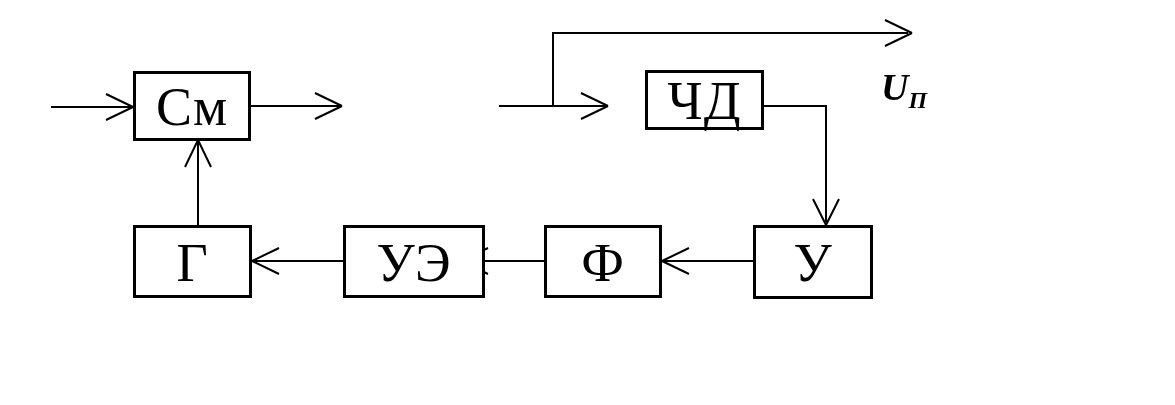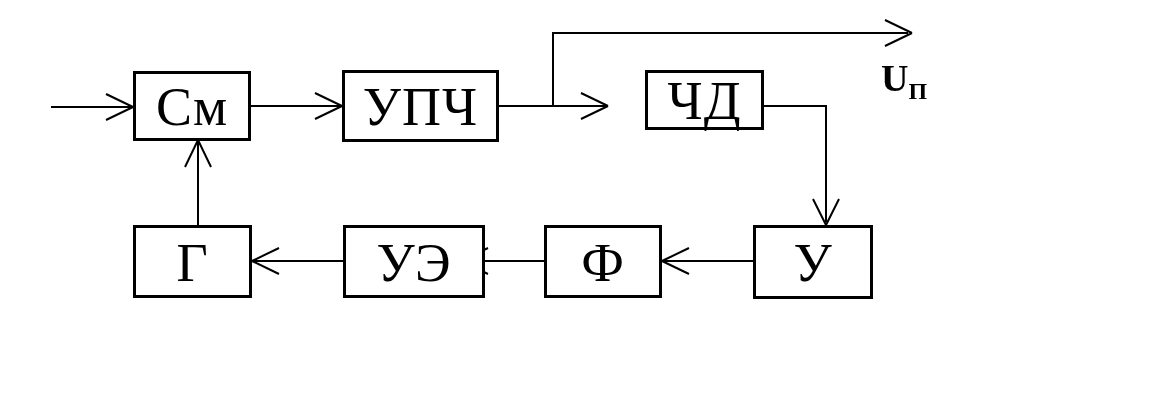--- a/index.html
+++ b/index.html
@@ -57,21 +57,21 @@
     font-size: 38px;
     line-height: 1;
     white-space: nowrap;
   }
   .io-label .sub {
     font-size: 24px;
     vertical-align: -8px;
     letter-spacing: 0;
   }
   .label-uc { left: 9px;  top: 42px; }
-  .label-up { left: 881px; top: 59px; }
+  .label-up { left: 881px; top: 68px; font-style: italic; }
 </style>
 </head>
 <body>
 
 <div class="canvas">
 
   <svg class="connectors" viewBox="0 0 1175 405">
 
     <g>
       <path d="M51 107 H131"></path>
@@ -115,23 +115,20 @@
 
     <g>
       <path d="M198 225 V142"></path>
       <path d="M198 140 L185 167 M198 140 L211 167"></path>
     </g>
   </svg>
 
   <div class="block b-sm">
     <span class="block-label">См</span>
   </div>
-  <div class="block b-upch">
-    <span class="block-label">УПЧ</span>
-  </div>
   <div class="block b-chd">
     <span class="block-label">ЧД</span>
   </div>
   <div class="block b-g">
     <span class="block-label">Г</span>
   </div>
   <div class="block b-ue">
     <span class="block-label">УЭ</span>
   </div>
   <div class="block b-f">

